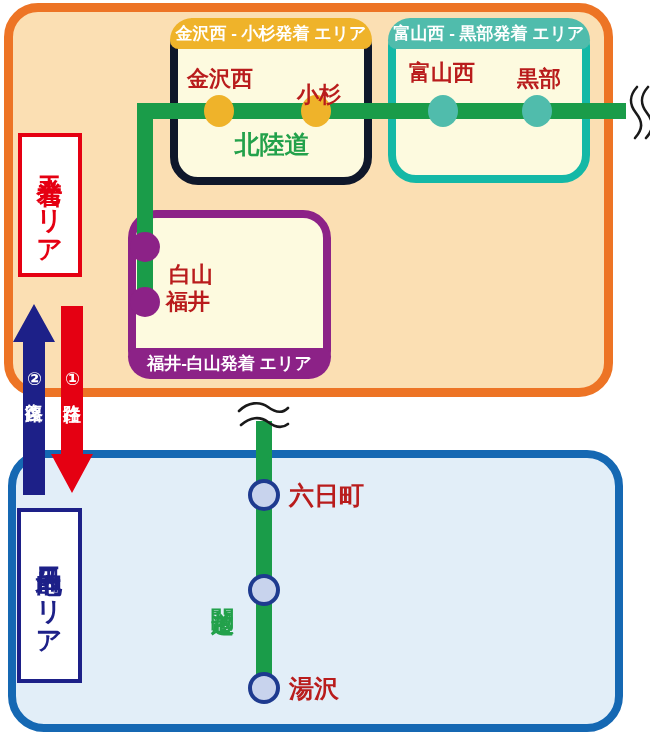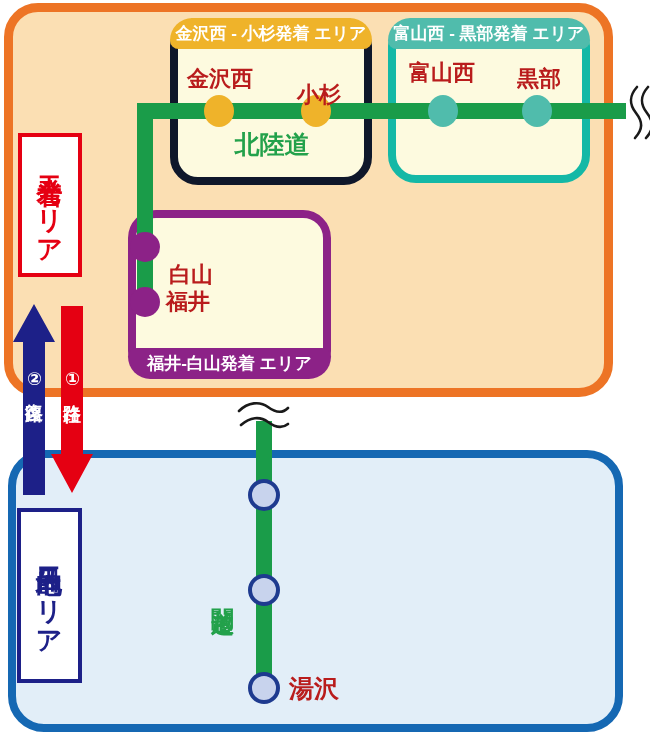--- a/index.html
+++ b/index.html
@@ -119,20 +119,21 @@
     <polygon class="arrow-blue" points="34,304 55,342 45,342 45,495 23,495 23,342 13,342"></polygon>
   </svg>
 
   <div class="lbl station station-center" style="left:220px;top:66px;">金沢西</div>
   <div class="lbl station station-center" style="left:319px;top:82px;">小杉</div>
   <div class="lbl station station-center" style="left:442px;top:60px;">富山西</div>
   <div class="lbl station station-center" style="left:539px;top:66px;">黒部</div>
   <div class="lbl station" style="left:169px;top:234px;margin-top:28px;">白山</div>
   <div class="lbl station" style="left:166px;top:289px;">福井</div>
 
+  <div class="lbl station station-dest" style="left:289px;top:481px;">六日町</div>
   <div class="lbl station station-dest" style="left:289px;top:674px;">湯沢</div>
 
   <div class="lbl road-name road-h" style="left:272px;top:128px;">北陸道</div>
   <div class="lbl road-name road-v" style="left:208px;top:590px;">関越道</div>
 
   <div class="side-label depart-label">
     <span>発着エリア</span>
   </div>
   <div class="side-label dest-label">
     <span>目的地エリア</span>

